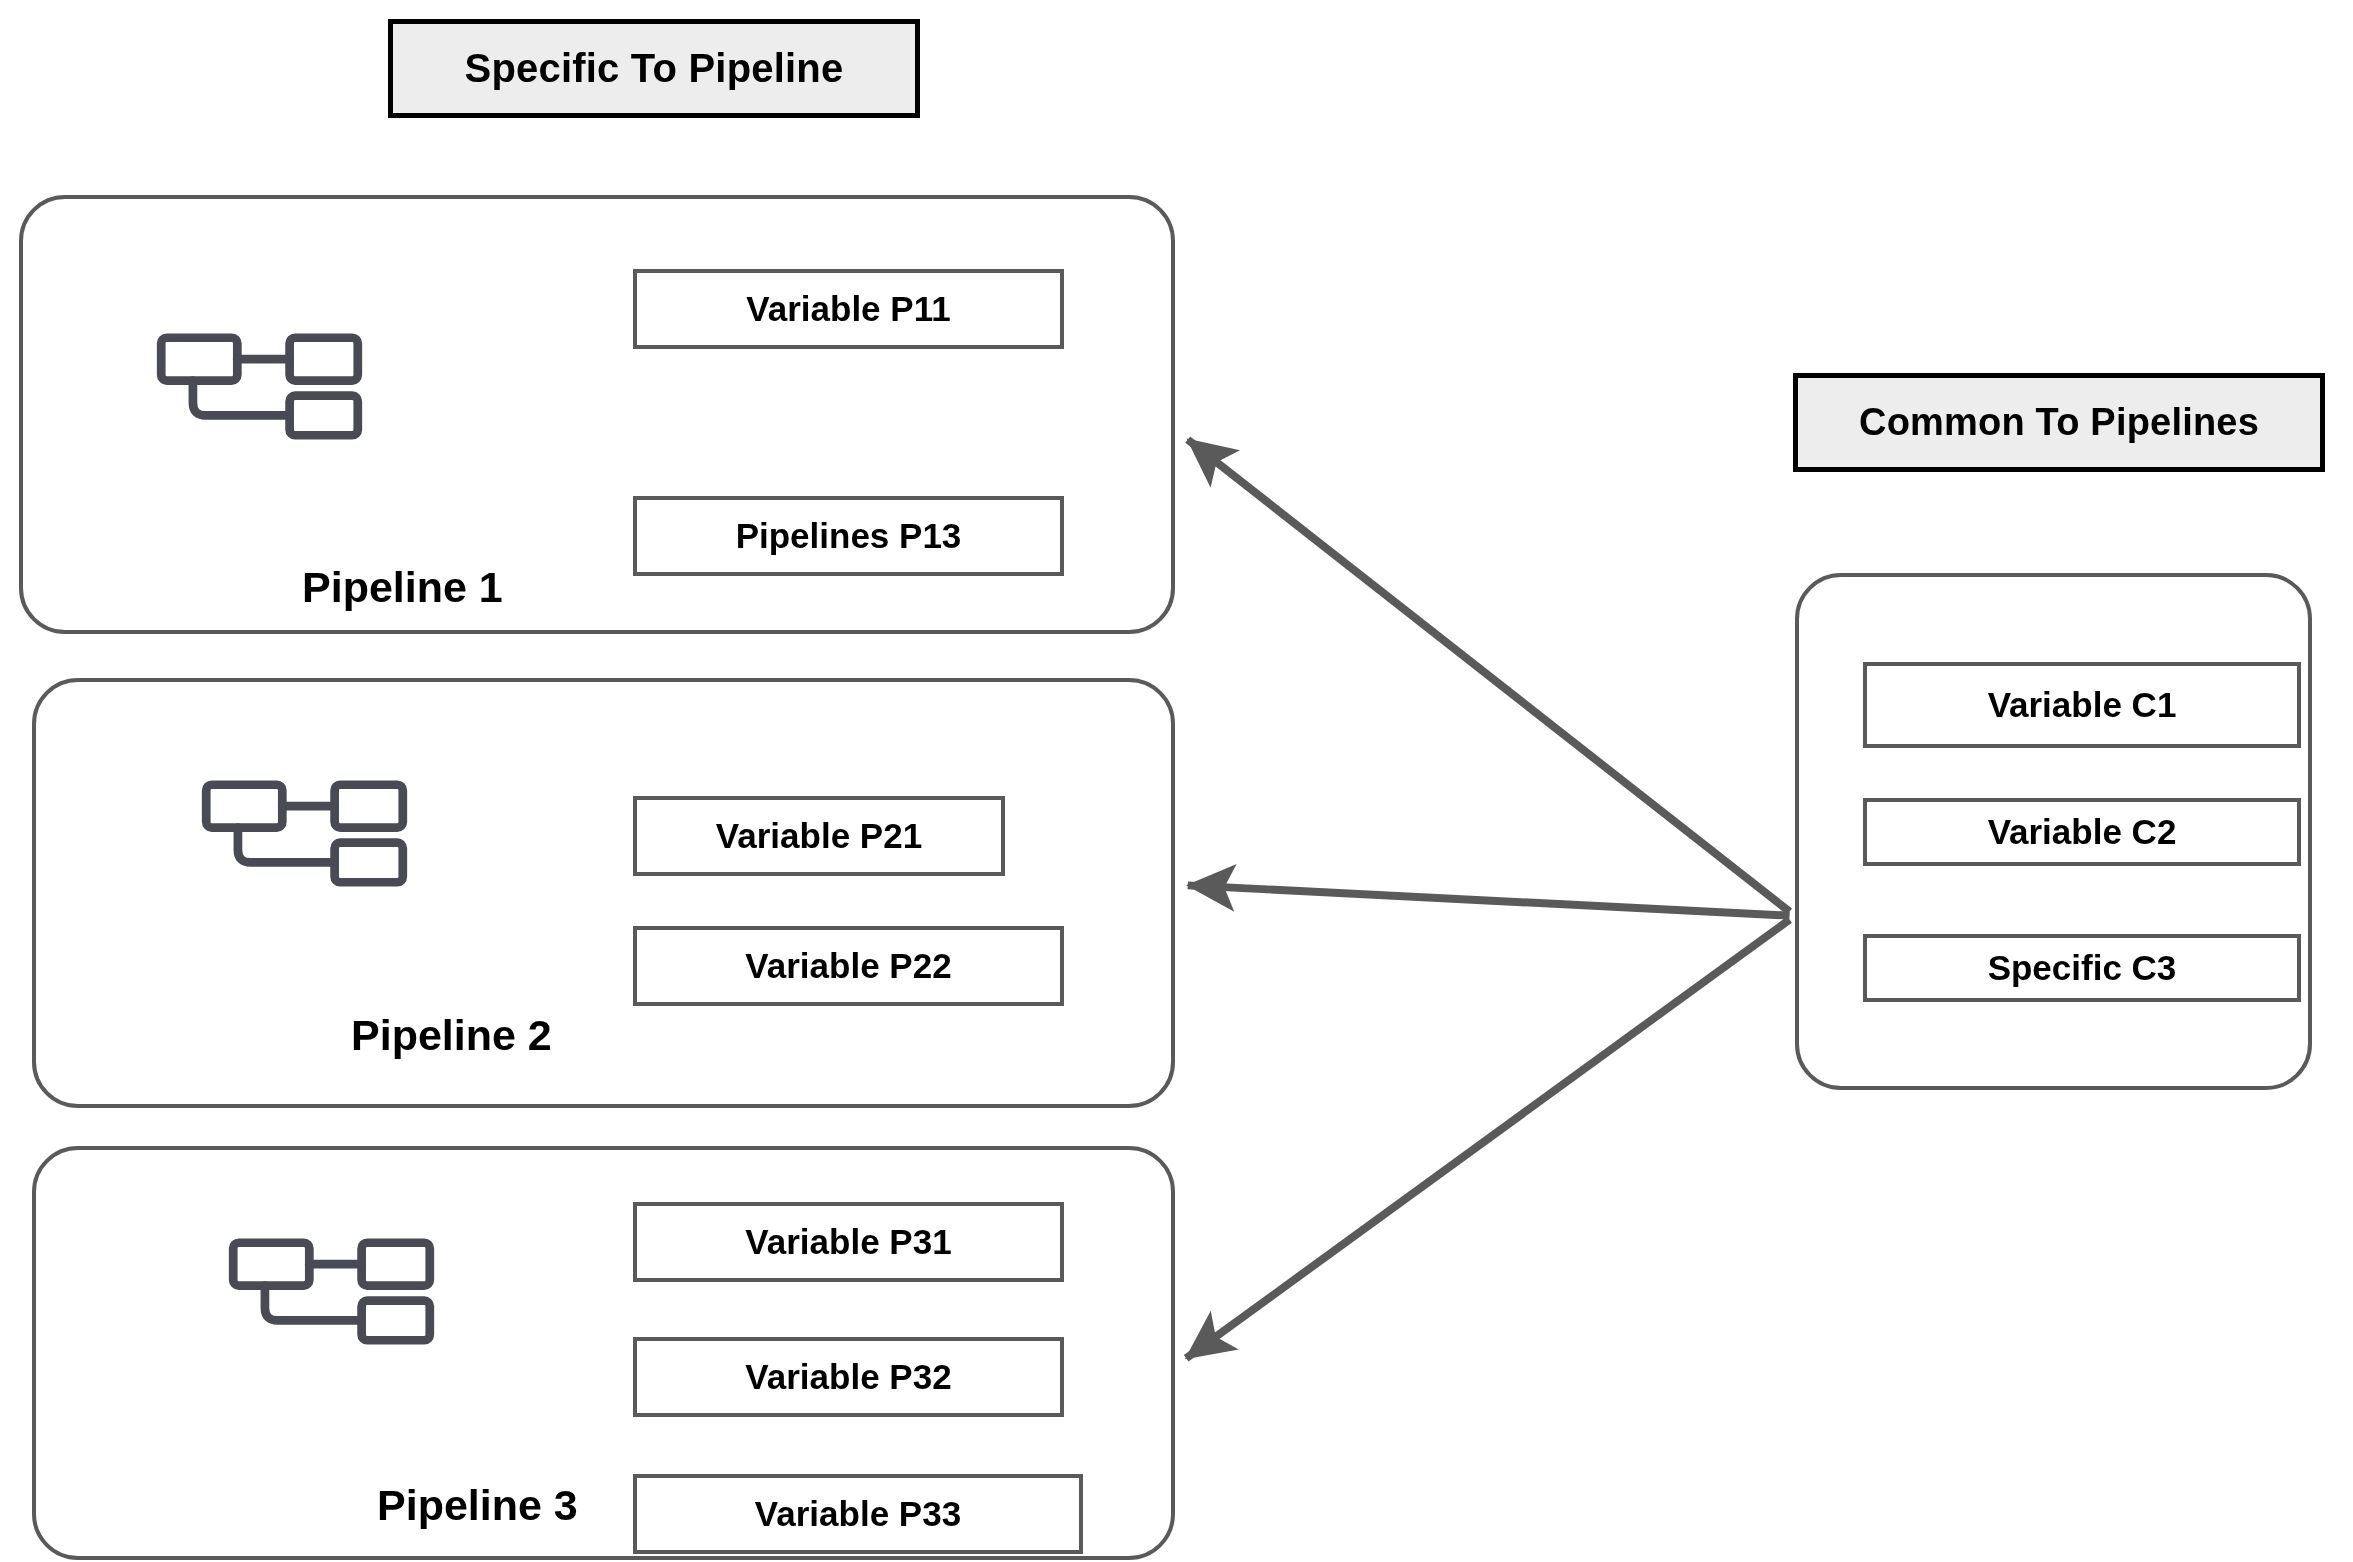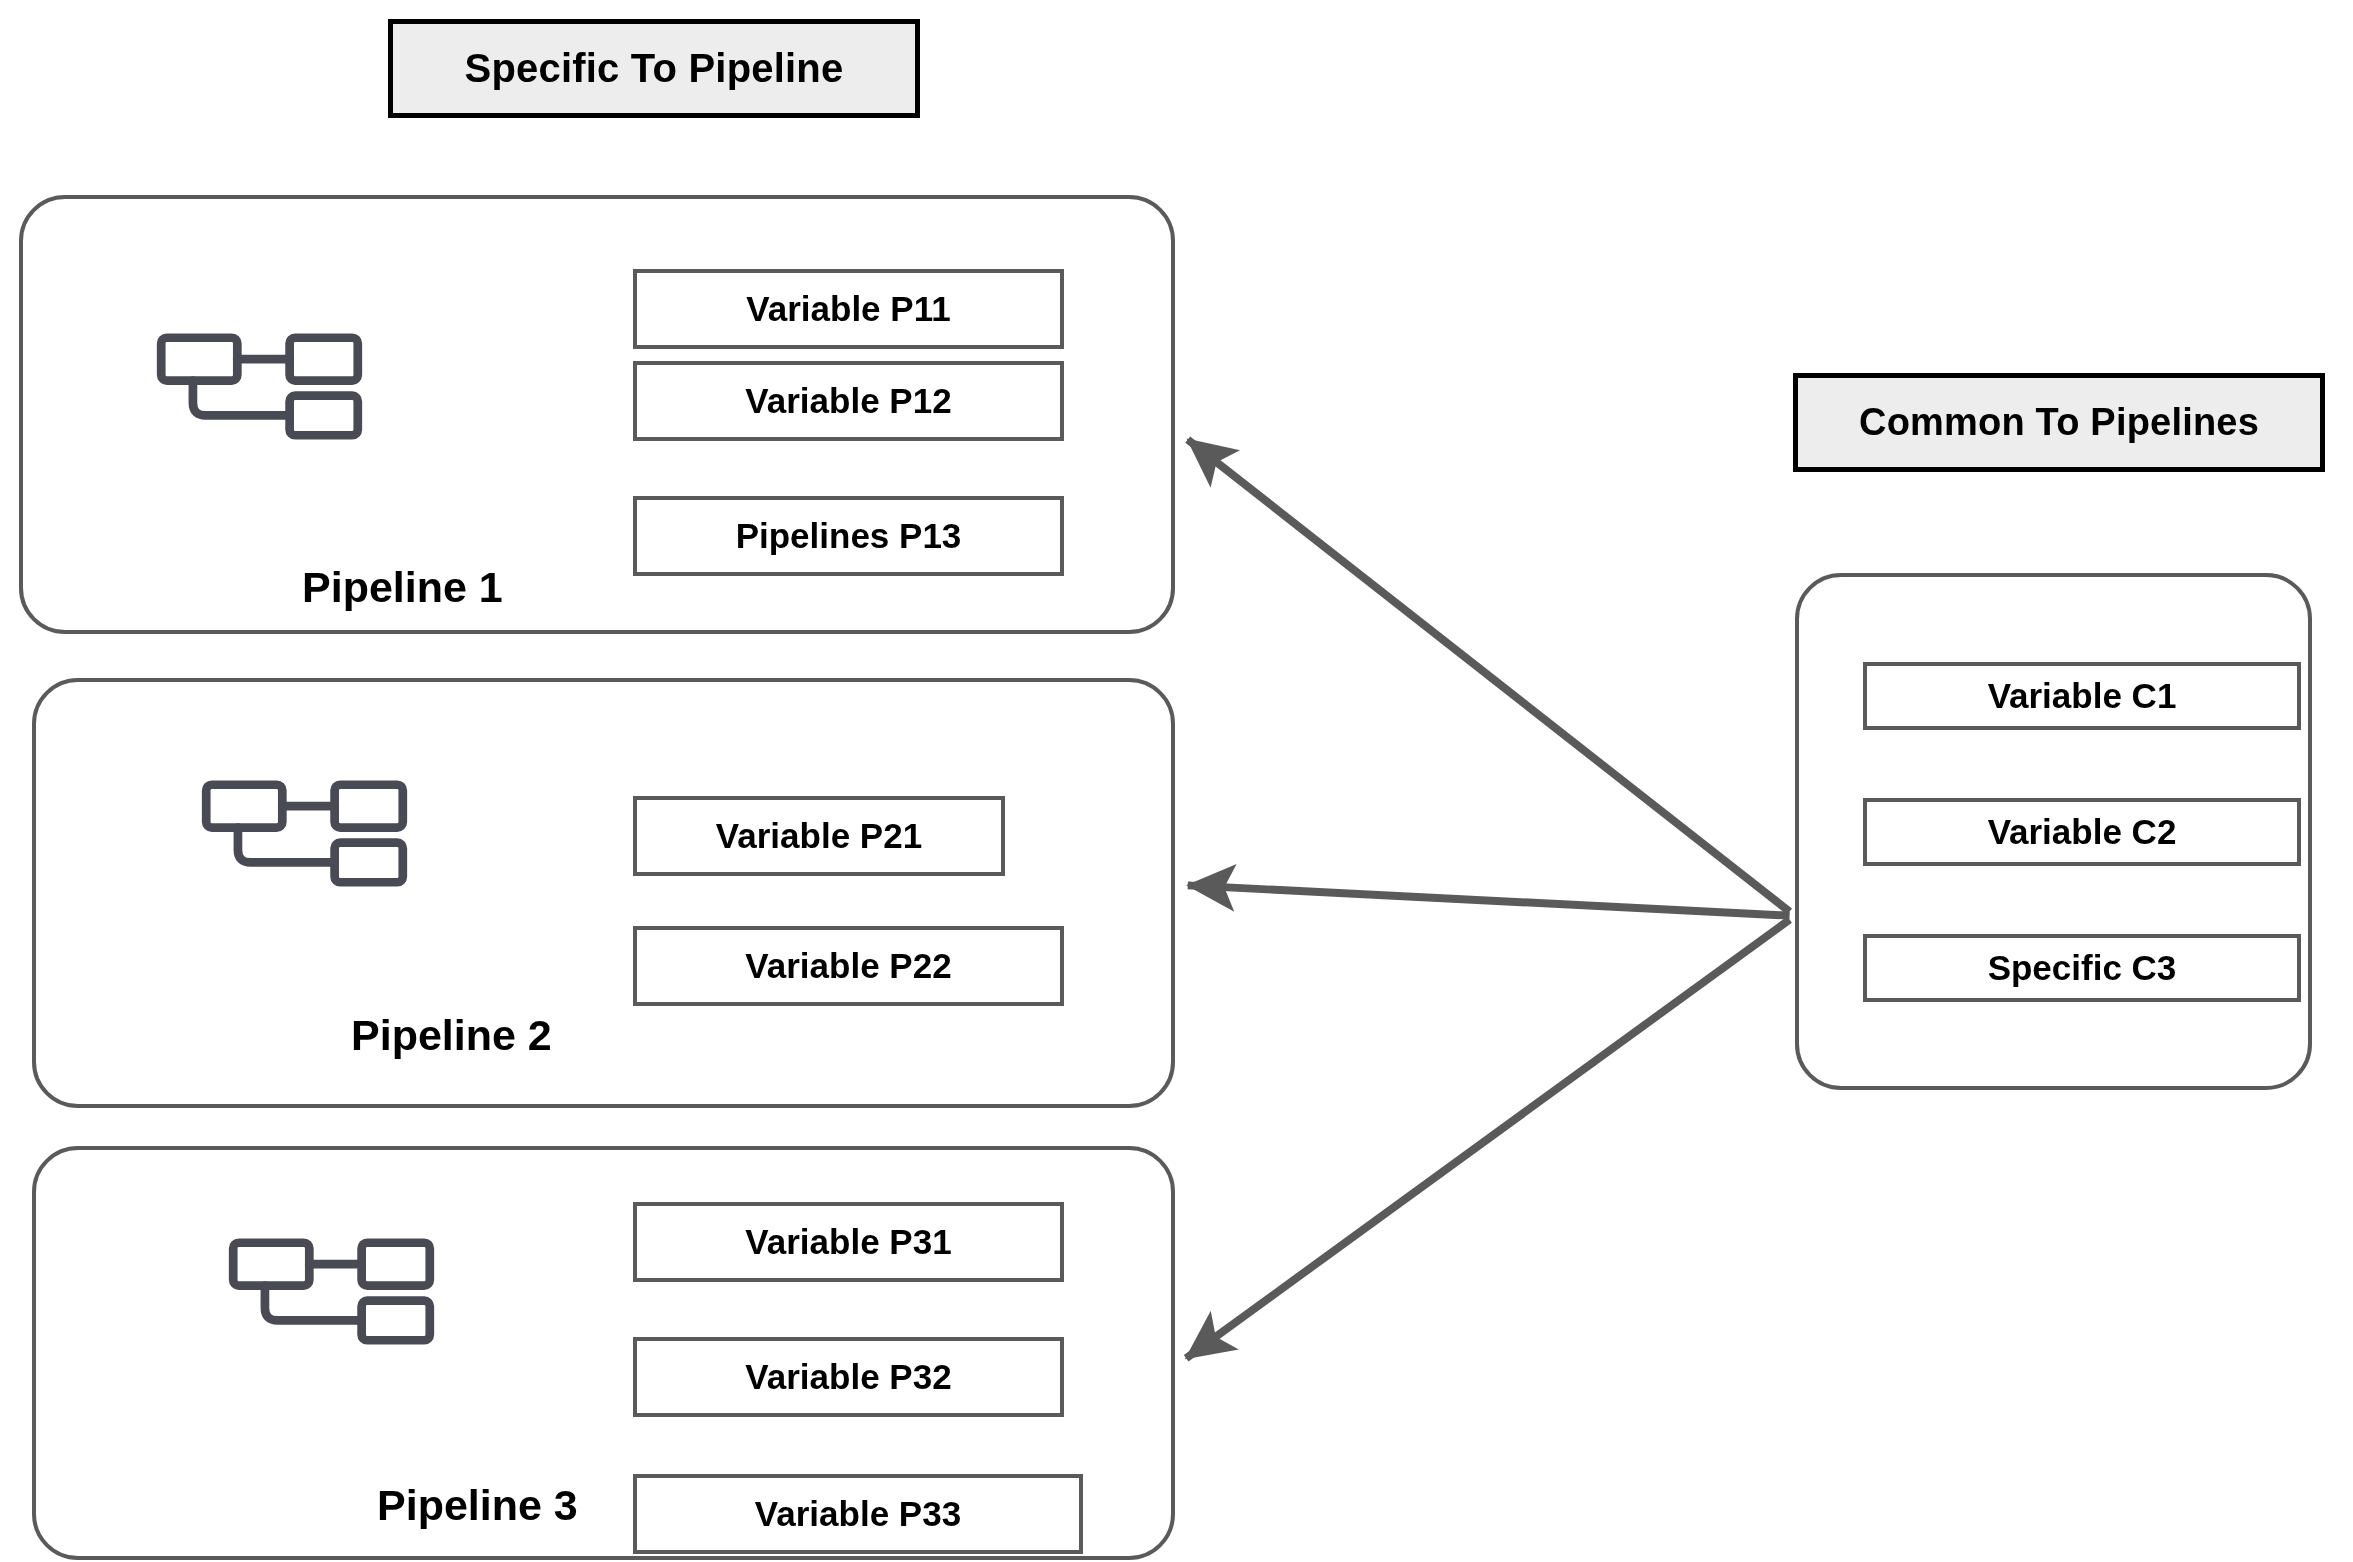--- a/index.html
+++ b/index.html
@@ -131,23 +131,20 @@
         <path d="M46 60 V88 Q46 104 62 104 H168"></path>
       </g>
     </svg>
   </div>
 
   <div class="pipeline-caption" style="left:302px; top:563px;">Pipeline 1</div>
 
   <div class="var-chip" style="left:633px; top:225px; width:431px; height:80px;margin-top:44px;">
     <span>Variable P11</span>
   </div>
-  <div class="var-chip" style="left:633px; top:361px; width:431px; height:80px;">
-    <span>Variable P12</span>
-  </div>
   <div class="var-chip" style="left:633px; top:496px; width:431px; height:80px;">
     <span>Pipelines P13</span>
   </div>
 
   <div class="group-box" id="pipeline-group-2"></div>
 
   <div class="pipeline-icon" style="left:201px; top:780px; width:207px; height:107px;">
     <svg viewBox="0 0 260 135" width="207" height="107" aria-hidden="true">
       <g fill="none" stroke="#4a4a55" stroke-width="11" stroke-linecap="round" stroke-linejoin="round">
         <rect x="6" y="6" width="96" height="54" rx="7"></rect>
@@ -189,21 +186,21 @@
   </div>
   <div class="var-chip" style="left:633px; top:1337px; width:431px; height:80px;">
     <span>Variable P32</span>
   </div>
   <div class="var-chip" style="left:633px; top:1474px; width:450px; height:80px;">
     <span>Variable P33</span>
   </div>
 
   <div class="group-box" id="common-group"></div>
 
-  <div class="var-chip common" style="left:1863px; top:662px; width:438px; height:68px;">
+  <div class="var-chip common" style="left:1863px; top:662px; width:438px; height:86px;">
     <span>Variable C1</span>
   </div>
   <div class="var-chip common" style="left:1863px; top:798px; width:438px; height:68px;">
     <span>Variable C2</span>
   </div>
   <div class="var-chip common" style="left:1863px; top:934px; width:438px; height:68px;">
     <span>Specific C3</span>
   </div>
 
   <svg id="arrow-layer" viewBox="0 0 2957 1963">

